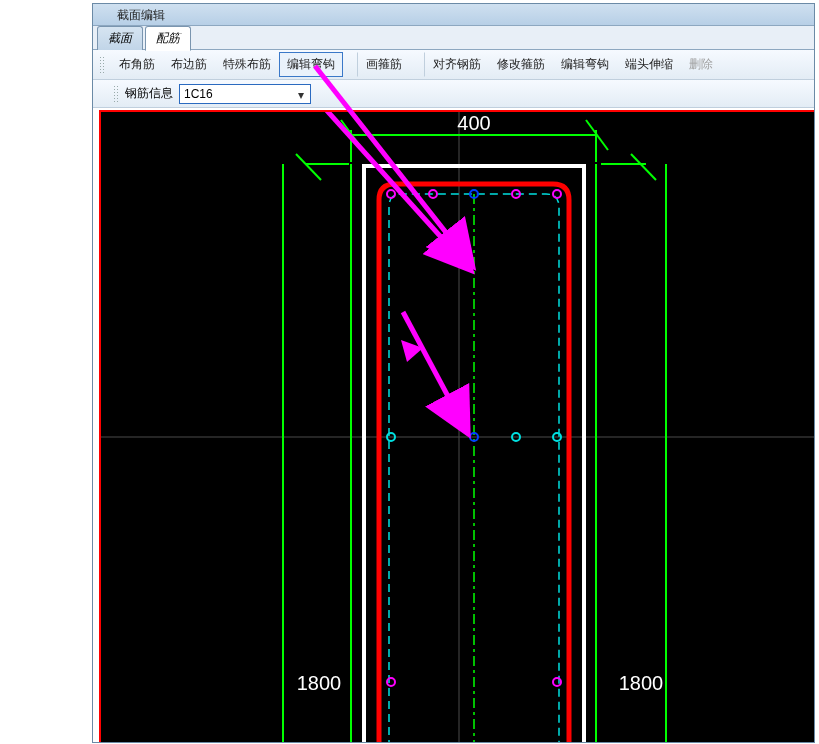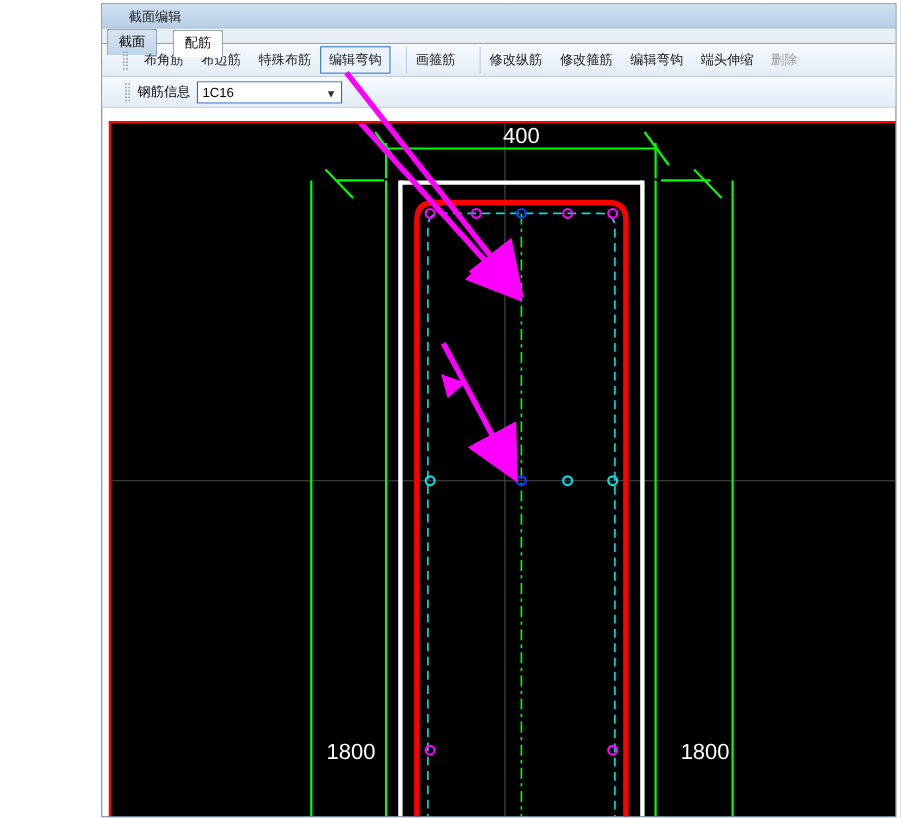--- a/index.html
+++ b/index.html
@@ -24,52 +24,52 @@
   .titlebar {
     height: 22px;
     background: linear-gradient(#cfe0f0, #b7cfe6);
     border-bottom: 1px solid #8da7c0;
     padding-left: 24px;
     line-height: 22px;
     font-size: 12px;
     color: #1a1a1a;
   }
   .tabstrip {
-    height: 14px;
+    height: 24px;
     background: #e8eff7;
     border-bottom: 1px solid #8da7c0;
     display: flex;
-    align-items: flex-start;
+    align-items: center;
     padding-left: 4px;
+    font-style: italic;
   }
   .tab {
     padding: 3px 10px;
     border: 1px solid #7a95af;
     border-bottom: none;
     margin-right: 2px;
     background: linear-gradient(#d6e4f1, #c1d5e8);
     font-size: 12px;
     cursor: pointer;
     border-top-left-radius: 3px;
     border-top-right-radius: 3px;
   }
   .tab.active {
     background: #fff;
     position: relative;
     top: 1px;
     border-bottom: 1px solid #fff;
-    margin-left: 12px;
   }
   .toolbar {
     height: 30px;
     background: linear-gradient(#f6faff, #e3ecf5);
     border-bottom: 1px solid #c0cfdd;
     display: flex;
     align-items: center;
-    padding-left: 18px;
+    padding-left: 6px;
     text-align: center;
   }
   .dots {
     width: 6px;
     height: 18px;
     background-image: radial-gradient(#9aa 1px, transparent 1px);
     background-size: 3px 3px;
     margin-right: 6px;
   }
   .tbtn {
@@ -162,21 +162,21 @@
     </div>
   </div>
 
   <div class="toolbar">
     <span class="dots"></span>
     <span class="tbtn">布角筋</span>
     <span class="tbtn">布边筋</span>
     <span class="tbtn">特殊布筋</span>
     <span class="tbtn highlight">编辑弯钩</span>
     <span class="tbtn sep">画箍筋</span>
-    <span class="tbtn sep">修改纵筋</span>
+    <span class="tbtn sep">对齐钢筋</span>
     <span class="tbtn">修改箍筋</span>
     <span class="tbtn">编辑弯钩</span>
     <span class="tbtn">端头伸缩</span>
     <span class="tbtn disabled">删除</span>
   </div>
 
   <div class="infobar">
     <span class="dots"></span>
     <span class="label">钢筋信息</span>
     <div class="combo">

